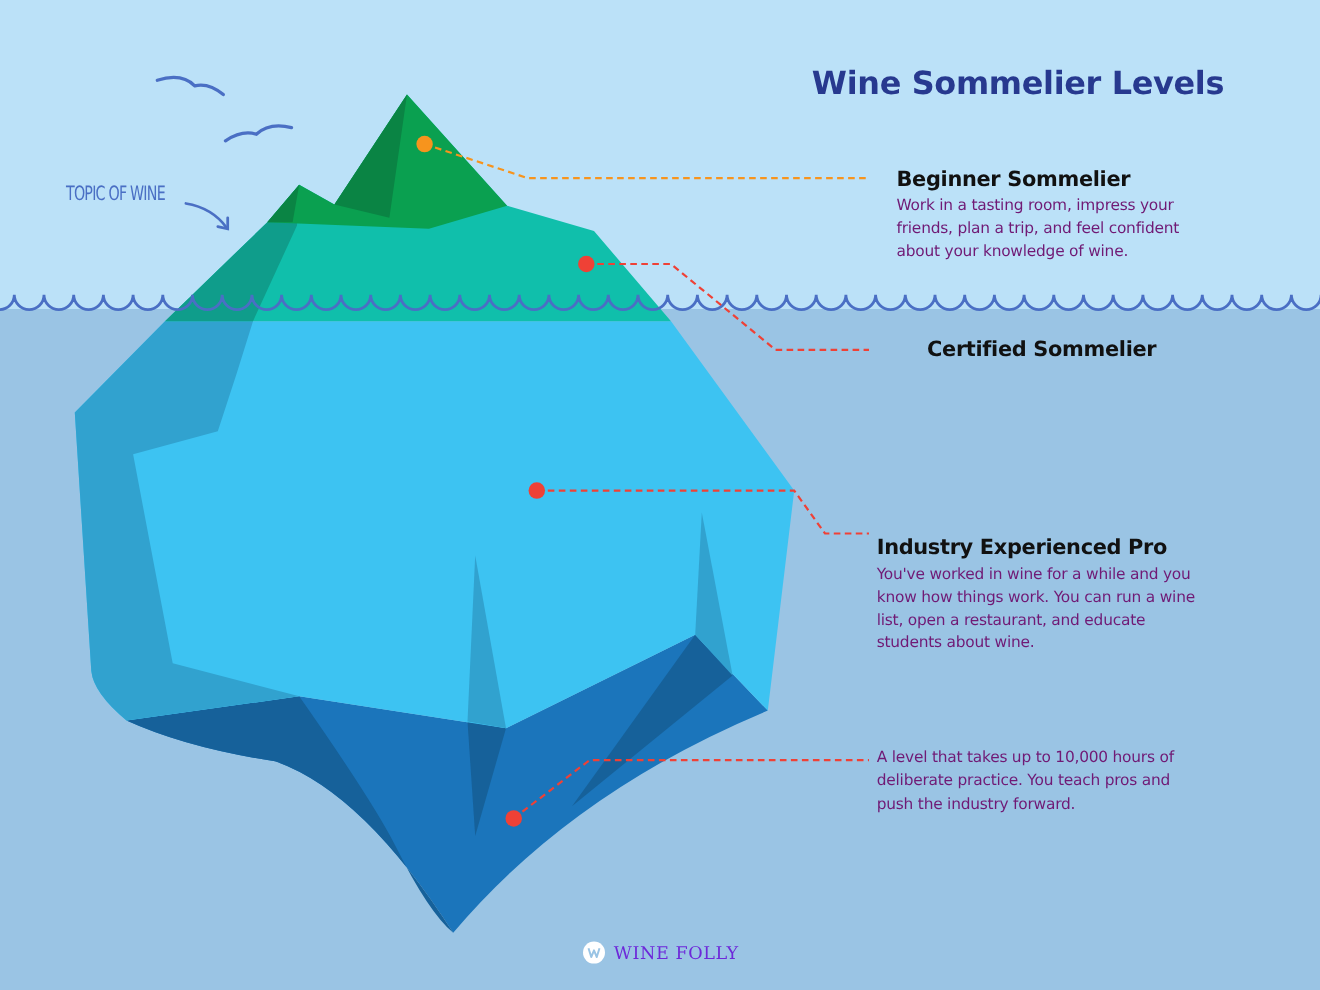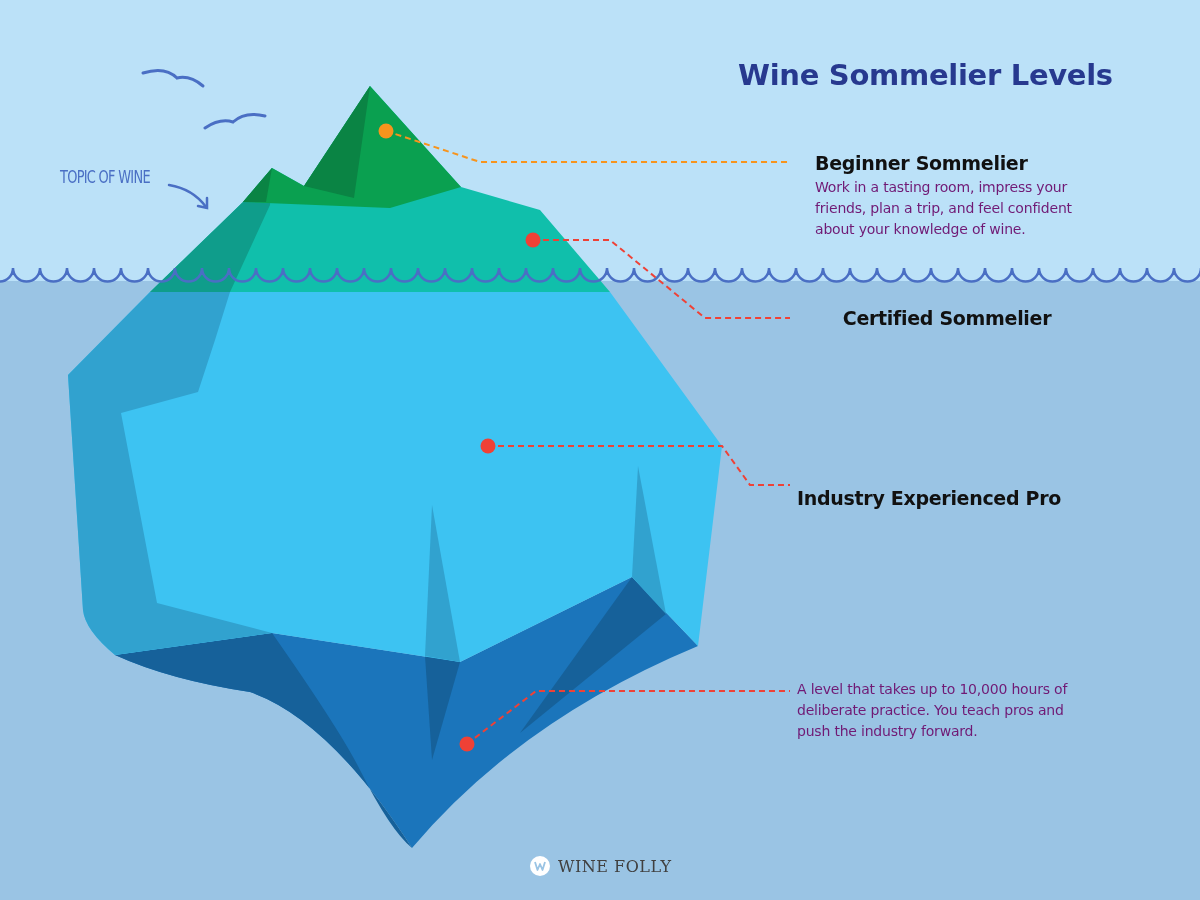--- a/index.html
+++ b/index.html
@@ -27,21 +27,21 @@
       line-height: 20.8px; color: #701a75; letter-spacing: -0.2px;
     }
     .topic {
       position: absolute; left: 60px; top: 166px;
       font-family: "DejaVu Sans", sans-serif; font-size: 18px; color: #4a6fc4;
       letter-spacing: -1px; transform: scaleX(0.72); transform-origin: left top;
       text-transform: uppercase; white-space: nowrap;
     }
     .brand {
       position: absolute; left: 530px; top: 856px; display: flex; align-items: center; gap: 8px;
-      color: #404040;
+      color: #6d28d9;
     }
     .brand .logo {
       width: 20px; height: 20px; border-radius: 50%; background: #ffffff; position: relative;
     }
     .brand .name {
       font-family: "DejaVu Serif", serif; font-size: 16px; letter-spacing: 0.5px; white-space: nowrap;
     }
   </style>
 </head>
 <body>
@@ -113,20 +113,21 @@
   <h3>Beginner Sommelier</h3>
   <p>Work in a tasting room, impress your friends, plan a trip, and feel confident about your knowledge of wine.</p>
 </div>
 
 <div class="level" style="top:307px;text-align:center;">
   <h3>Certified Sommelier</h3>
 </div>
 
 <div class="level" style="top:487px;">
   <h3>Industry Experienced Pro</h3>
+  <p>You've worked in wine for a while and you know how things work. You can run a wine list, open a restaurant, and educate students about wine.</p>
 </div>
 
 <div class="level" style="top:679px;">
   <p>A level that takes up to 10,000 hours of deliberate practice. You teach pros and push the industry forward.</p>
 </div>
 
 <div class="brand">
   <span class="logo">
     <svg width="20" height="20" viewBox="0 0 20 20" style="position:absolute;left:0;top:0;">
       <path d="M5 6 L7.5 14 L10 8 L12.5 14 L15 6" fill="none" stroke="#9ac4e4" stroke-width="1.8" stroke-linejoin="round"></path>

